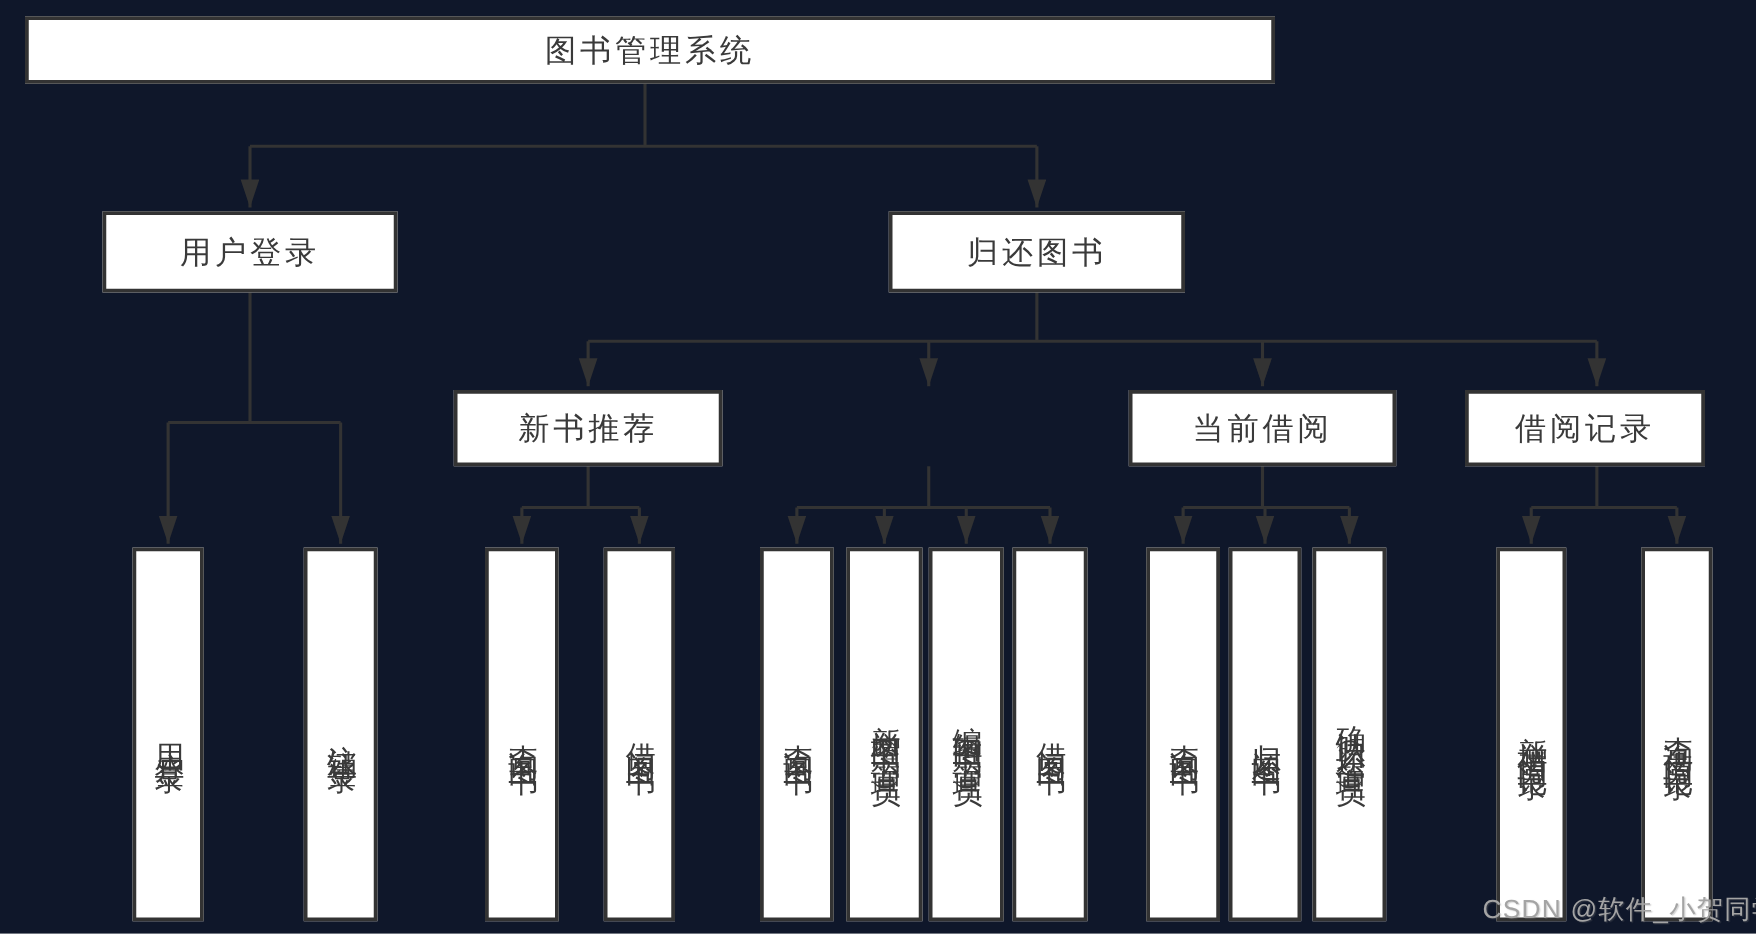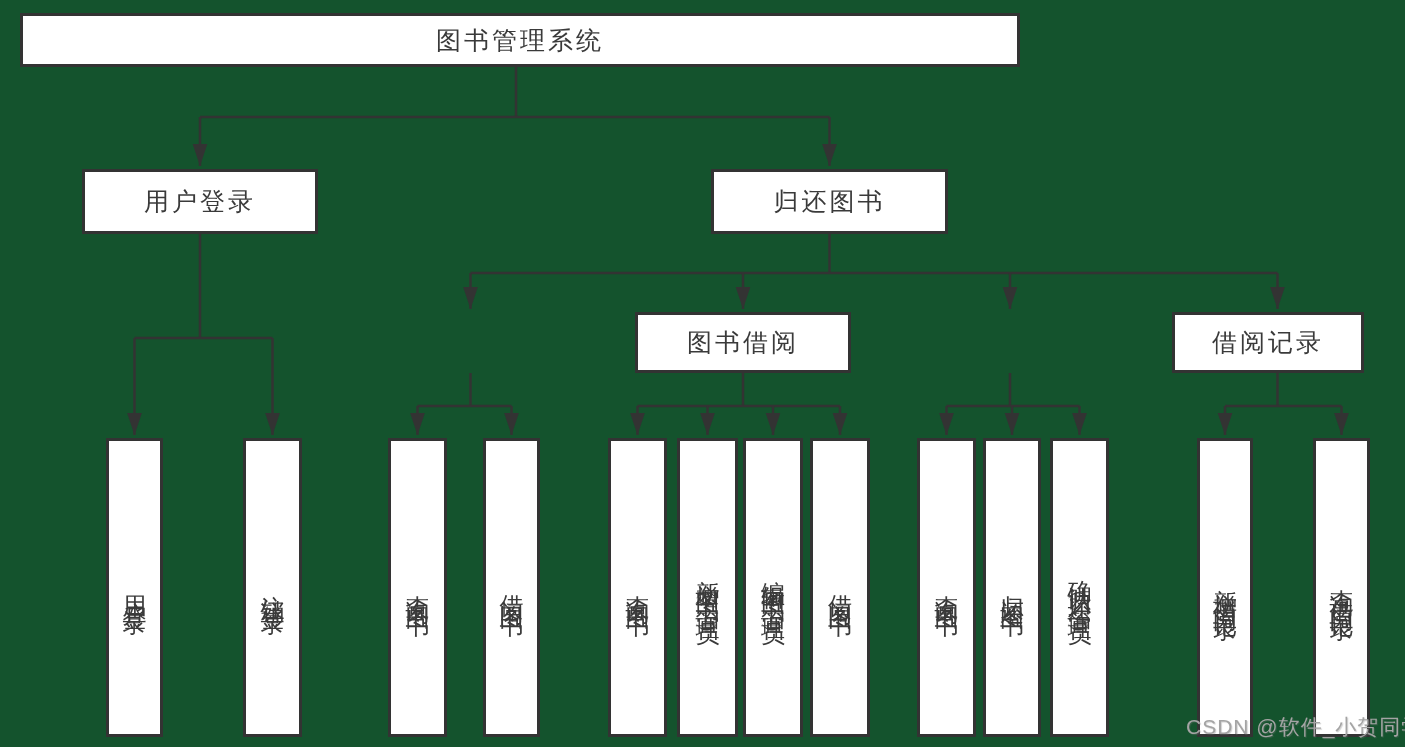--- a/index.html
+++ b/index.html
@@ -1,19 +1,19 @@
 <!DOCTYPE html>
 <html><head>
 <meta charset="utf-8">
 <style>
   html,body{margin:0;padding:0;background:#ffffff;}
   #canvas{
     position:relative;
     width:1405px;height:747px;
-    background:#14532d;
+    background:#0f172a;
     font-family:"Liberation Sans", sans-serif;
     overflow:hidden;
   }
   #connectors{
     position:absolute;left:0;top:0;width:1405px;height:747px;
     z-index:1;
   }
   .box{
     position:absolute;
     box-sizing:border-box;
@@ -117,21 +117,22 @@
         <path d="M1341.5,406 V435" marker-end="url(#arrow)"></path>
       </g>
     </g>
   </svg>
 
   <div class="box h" style="left:20px;top:13px;width:1000px;height:54px">图书管理系统</div>
 
   <div class="box h" style="left:82px;top:169px;width:236px;height:65px">用户登录</div>
   <div class="box h" style="left:711px;top:169px;width:237px;height:65px">归还图书</div>
 
-  <div class="box h" style="left:635px;top:312px;width:216px;height:61px">图书借阅</div>
+  <div class="box h" style="left:363px;top:312px;width:215px;height:61px">新书推荐</div>
+  <div class="box h" style="left:903px;top:312px;width:214px;height:61px">当前借阅</div>
   <div class="box h" style="left:1172px;top:312px;width:192px;height:61px">借阅记录</div>
 
   <div class="box v" style="left:106px;top:438px;width:57px;height:299px">用户登录</div>
   <div class="box v" style="left:243px;top:438px;width:59px;height:299px">注销登录</div>
 
   <div class="box v" style="left:388px;top:438px;width:59px;height:299px">查询图书</div>
   <div class="box v" style="left:483px;top:438px;width:57px;height:299px">借阅图书</div>
 
   <div class="box v" style="left:608px;top:438px;width:59px;height:299px">查询图书</div>
   <div class="box v" style="left:677px;top:438px;width:61px;height:299px">新增图书（管理员）</div>

